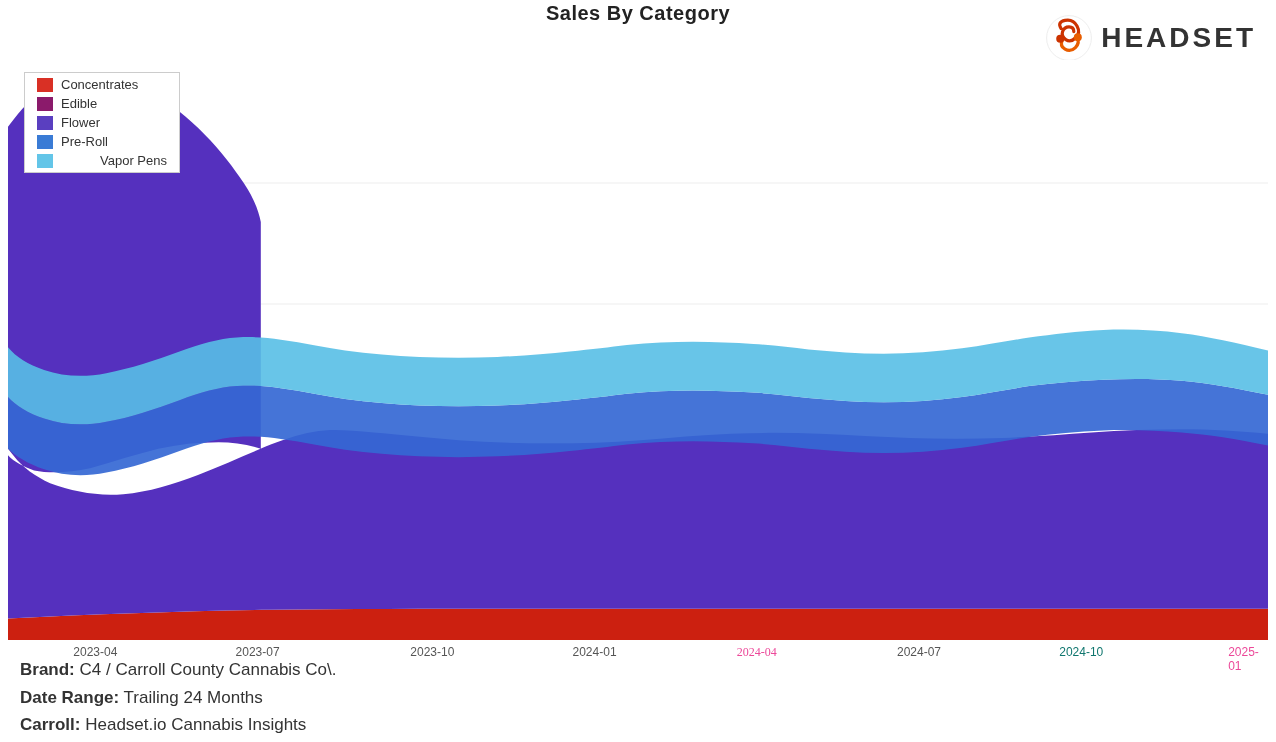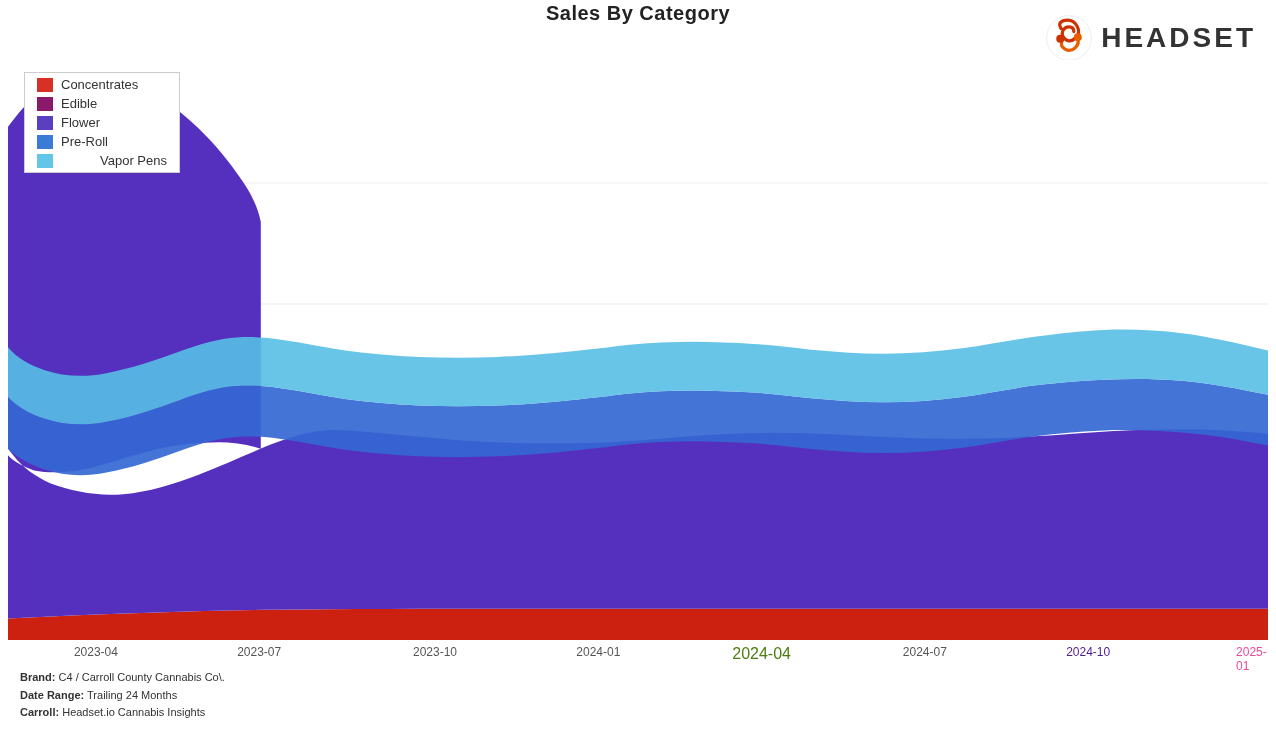--- a/index.html
+++ b/index.html
@@ -69,23 +69,23 @@
     }
     .legend-item:last-child { margin-bottom: 0; gap: 47px; }
     .legend-color {
       width: 16px;
       height: 14px;
       display: inline-block;
       flex-shrink: 0;
     }
     .footer-info {
       position: absolute;
-      bottom: 20px;
+      bottom: 4px;
       left: 20px;
-      font-size: 11px;
+      font-size: 17px;
       color: #333;
       line-height: 1.6;
     }
     .footer-info span.label { font-weight: bold; }
     svg.chart-svg {
       width: 100%;
       height: 100%;
     }
   </style>
 </head>
@@ -490,29 +490,29 @@
 
       <path d="
         M0,310 C8,318 20,325 36,330 C55,336 76,337 98,333 C122,329 147,321 171,313 C192,306 210,301 228,300 C244,299 258,300 272,302 C295,305 316,309 336,312 C360,315 385,317 410,318 C436,319 462,319 488,318 C514,317 538,315 560,313 C582,311 600,309 617,307 C640,305 662,304 683,304 C704,304 724,305 743,306 C762,307 780,309 798,311 C822,313 847,315 873,315 C899,315 925,313 951,310 C975,307 997,303 1018,300 C1042,297 1066,295 1092,294 C1118,293 1145,293 1170,295 C1197,297 1224,302 1256,308
         L1256,267
         C1224,260 1197,254 1170,251 C1145,248 1118,247 1092,248 C1066,249 1042,252 1018,255 C997,258 975,262 951,265 C925,268 899,270 873,270 C847,270 822,268 798,266 C780,264 762,262 743,261 C724,260 704,259 683,259 C662,259 640,260 617,262 C600,264 582,266 560,268 C538,270 514,272 488,273 C462,274 436,274 410,273 C385,272 360,270 336,267 C316,264 295,260 272,257 C258,255 244,254 228,255 C210,256 192,261 171,268 C147,276 122,284 98,288 C76,292 55,291 36,285 C20,280 8,273 0,264
         Z" fill="#58bfe5" opacity="0.9"></path>
 
     </svg>
   </div>
 
-  <div style="position:absolute; bottom:62px; left:8px; right:12px; height:35px;">
+  <div style="position:absolute; bottom:62px; left:8px; right:20px; height:35px;">
     <div style="position:relative; width:100%; height:100%;">
       <span style="position:absolute; left:7%; transform:translateX(-50%); font-size:12px; color:#555;">2023-04</span>
       <span style="position:absolute; left:20%; transform:translateX(-50%); font-size:12px; color:#555;">2023-07</span>
       <span style="position:absolute; left:34%; transform:translateX(-50%); font-size:12px; color:#555;">2023-10</span>
       <span style="position:absolute; left:47%; transform:translateX(-50%); font-size:12px; color:#555;">2024-01</span>
-      <span style="position:absolute; left:60%; transform:translateX(-50%); font-size:16px; color:#4d7c0f;">2024-04</span>
+      <span style="position:absolute; left:60%; transform:translateX(-50%); font-size:12px; color:#ec4899;font-family:Liberation Serif, serif;">2024-04</span>
       <span style="position:absolute; left:73%; transform:translateX(-50%); font-size:12px; color:#555;">2024-07</span>
-      <span style="position:absolute; left:86%; transform:translateX(-50%); font-size:12px; color:#4c1d95;">2024-10</span>
+      <span style="position:absolute; left:86%; transform:translateX(-50%); font-size:12px; color:#0f766e;">2024-10</span>
       <span style="position:absolute; left:99%; transform:translateX(-50%); font-size:12px; color:#ec4899;">2025-01</span>
     </div>
   </div>
 
   <div class="footer-info">
     <div>
       <span class="label">Brand:</span>
       <span>C4 / Carroll County Cannabis Co\.</span>
     </div>
     <div>

